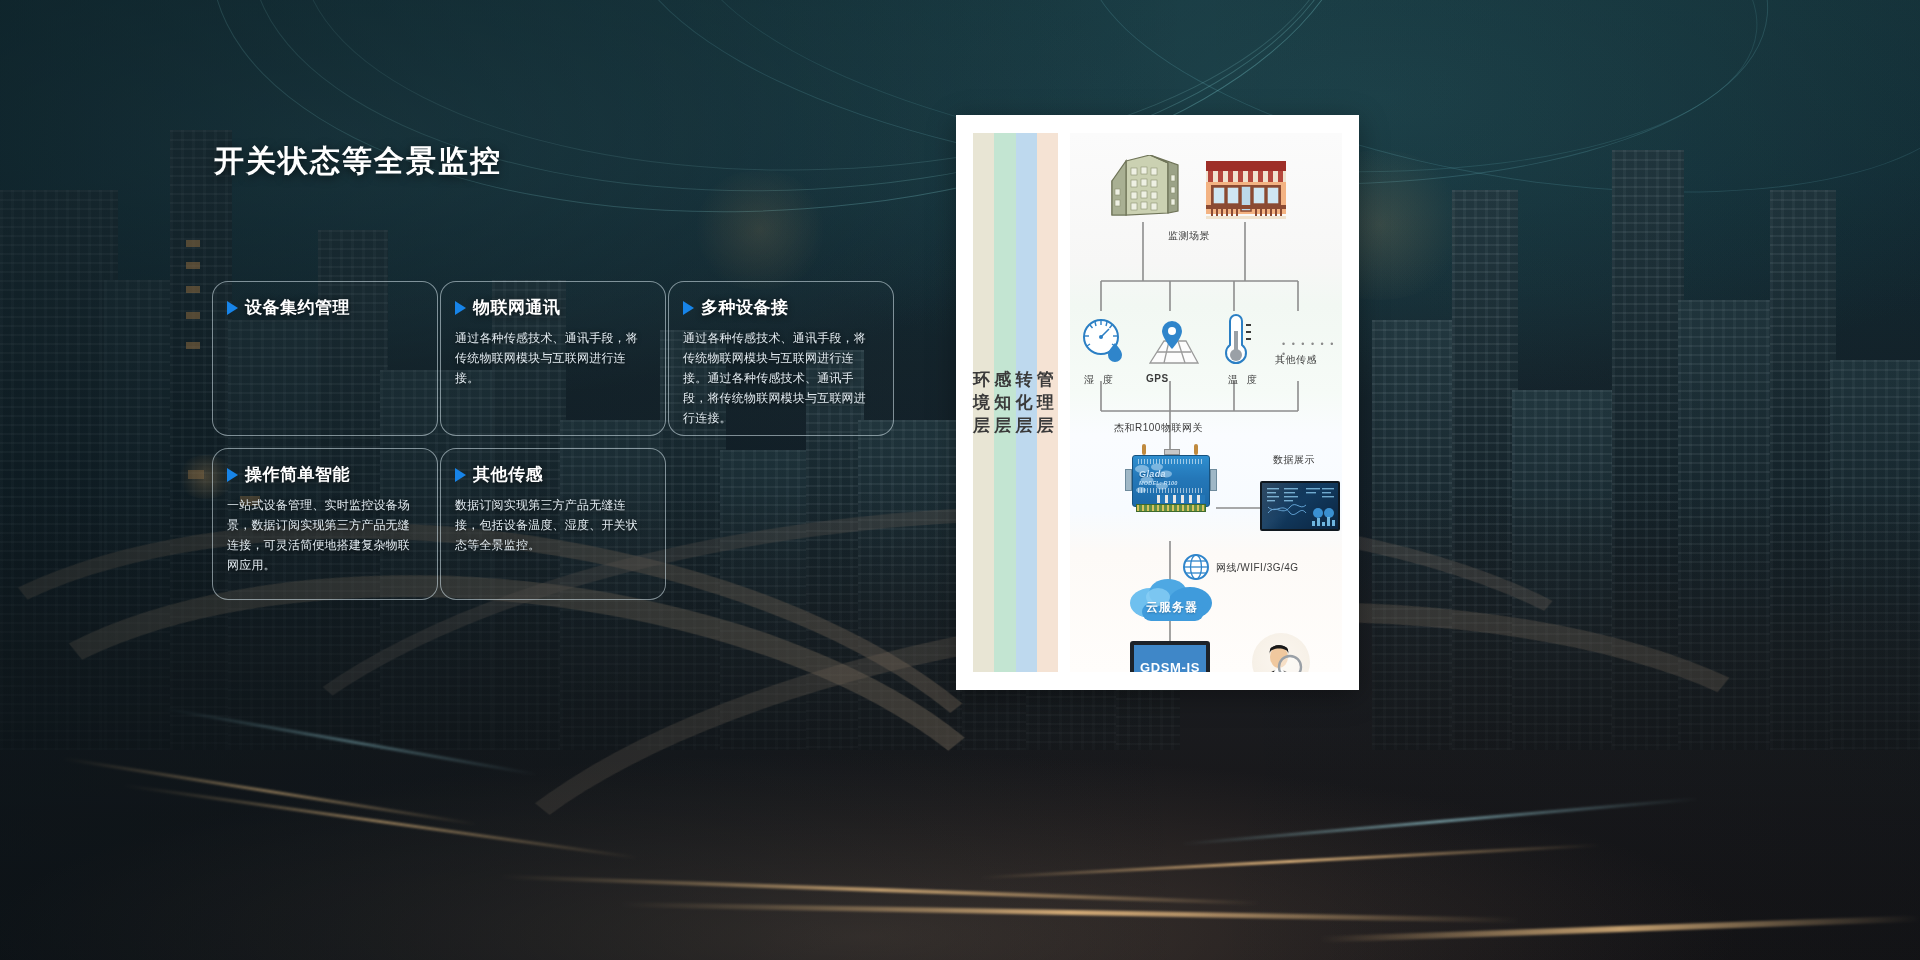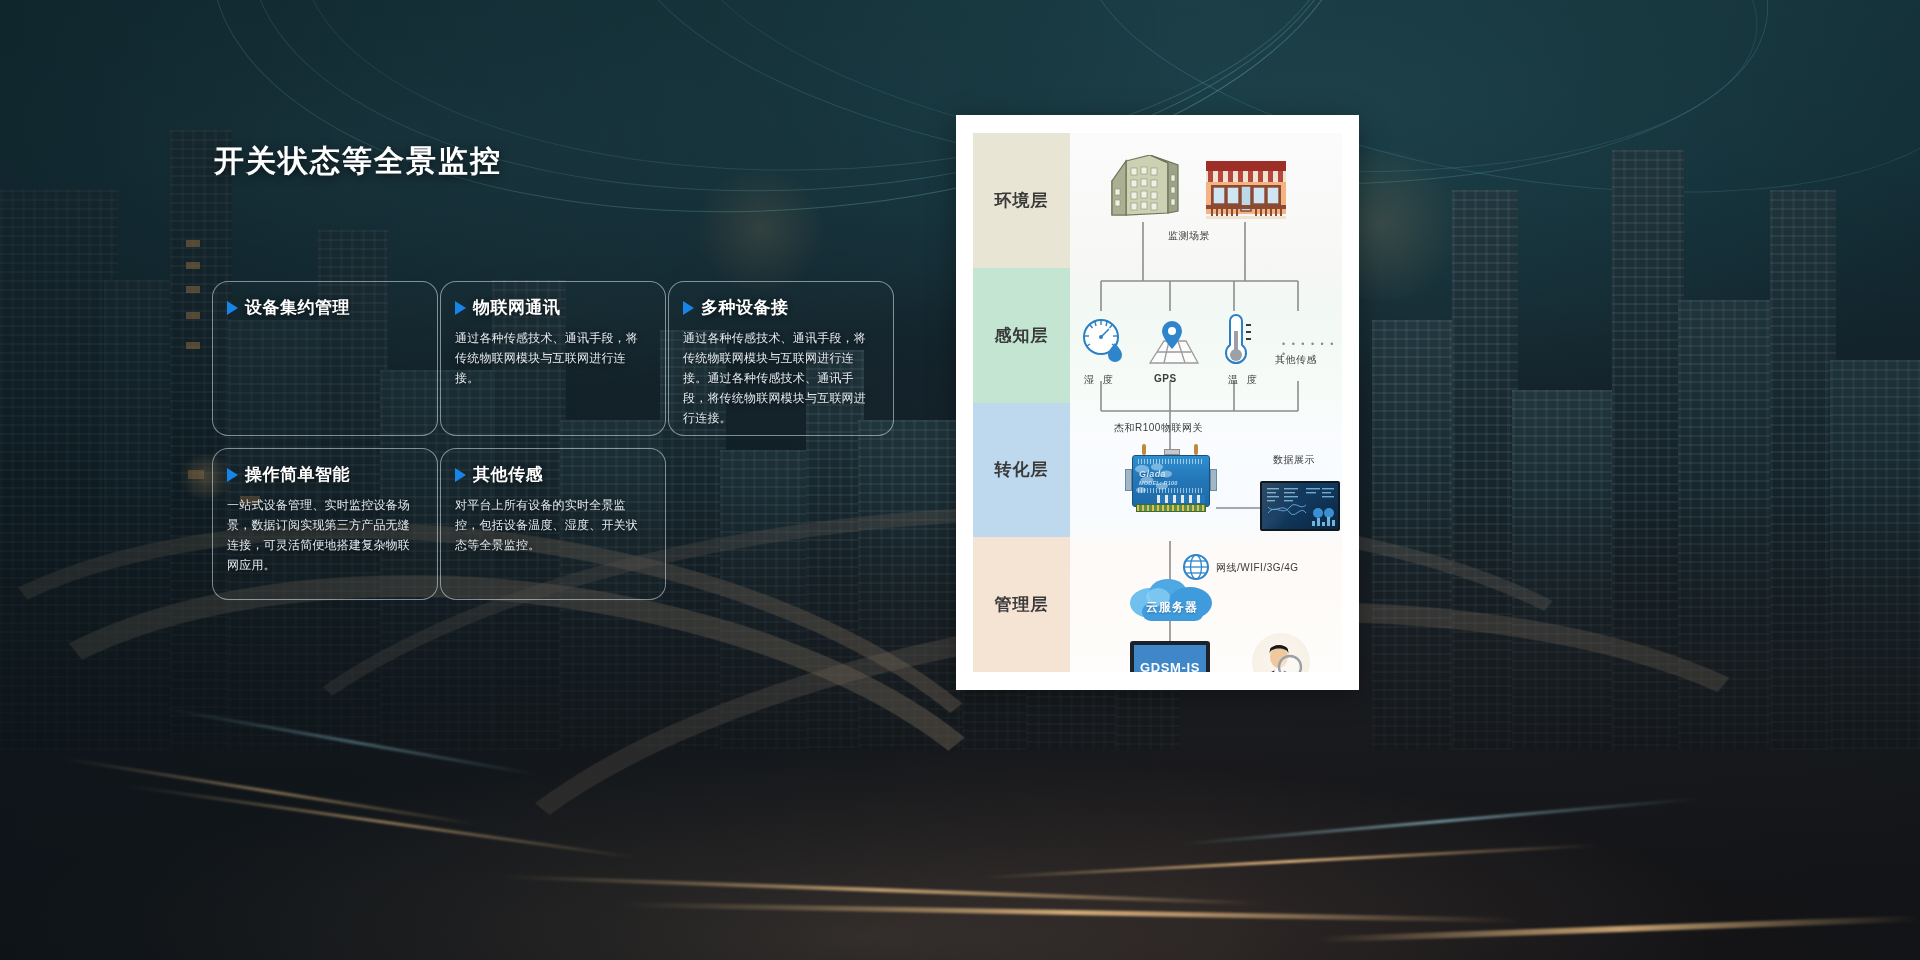--- a/index.html
+++ b/index.html
@@ -120,22 +120,22 @@
   }
 
   
   .panel{
     position:absolute; left:956px; top:115px; width:403px; height:575px;
     background:#ffffff;
     box-shadow:0 6px 26px rgba(0,0,0,.35);
   }
   .panel-inner{ position:absolute; left:17px; top:18px; right:17px; bottom:18px; }
   .layers{
-    position:absolute; left:0; top:0; width:97px; bottom:0;
-    display:flex; flex-direction:column;
+    position:absolute; left:0; top:0; width:85px; bottom:0;
+    display:flex; flex-direction:row;
   }
   .layer{
     flex:1; display:flex; align-items:center; justify-content:center;
     font-size:17px; font-weight:700; color:#3a3a3a; letter-spacing:1px;
   }
   .layer.l1{ background:#e8e5d4; }
   .layer.l2{ background:#c3e5d2; }
   .layer.l3{ background:#bed9ee; }
   .layer.l4{ background:#f5e3d4; }
 
@@ -323,21 +323,21 @@
       <span class="card-title">操作简单智能</span>
     </div>
     <div class="card-body">一站式设备管理、实时监控设备场景，数据订阅实现第三方产品无缝连接，可灵活简便地搭建复杂物联网应用。</div>
   </div>
 
   <div class="card row2">
     <div class="card-head">
       <span class="tri"></span>
       <span class="card-title">其他传感</span>
     </div>
-    <div class="card-body">对平台上所有设备的实时全景监控，包括设备温度、湿度、开关状态等全景监控。</div>
+    <div class="card-body">数据订阅实现第三方产品无缝连接，包括设备温度、湿度、开关状态等全景监控。</div>
   </div>
 
 </div>
 
 <div class="panel">
   <div class="panel-inner">
 
     <div class="layers">
       <div class="layer l1">环境层</div>
       <div class="layer l2">感知层</div>
@@ -476,21 +476,21 @@
           <g stroke="#9a9a9a" stroke-width="1.3" fill="#fcfcfc">
             <polygon points="6,46 20,24 42,24 54,46"></polygon>
             <path d="M13,35 L47,35"></path>
               <path d="M25,24 L20,46"></path>
               <path d="M34,24 L41,46"></path>
           </g>
           <path d="M28,4 a10,10 0 0 1 10,10 c0,7 -10,18 -10,18 c0,0 -10,-11 -10,-18 a10,10 0 0 1 10,-10 z" fill="#2f85cb"></path>
           <circle cx="28" cy="14" r="4" fill="#ffffff"></circle>
         </svg>
       </div>
-      <div class="lbl bold" style="left:84px;top:240px;">GPS</div>
+      <div class="lbl bold" style="left:76px;top:240px;">GPS</div>
 
       <div style="position:absolute;left:148px;top:180px;">
         <svg width="38" height="56" viewBox="0 0 38 56">
           <path d="M12,8 a6,6 0 0 1 12,0 v24 a10,10 0 1 1 -12,0 z" fill="#ffffff" stroke="#2b7fc4" stroke-width="2"></path>
           <circle cx="18" cy="42" r="6" fill="#9aa0a6"></circle>
           <rect x="16" y="18" width="4" height="22" fill="#9aa0a6"></rect>
           <g stroke="#3a3a3a" stroke-width="2">
             <path d="M28,12 L33,12"></path>
               <path d="M28,19 L33,19"></path>
               <path d="M28,26 L33,26"></path>

